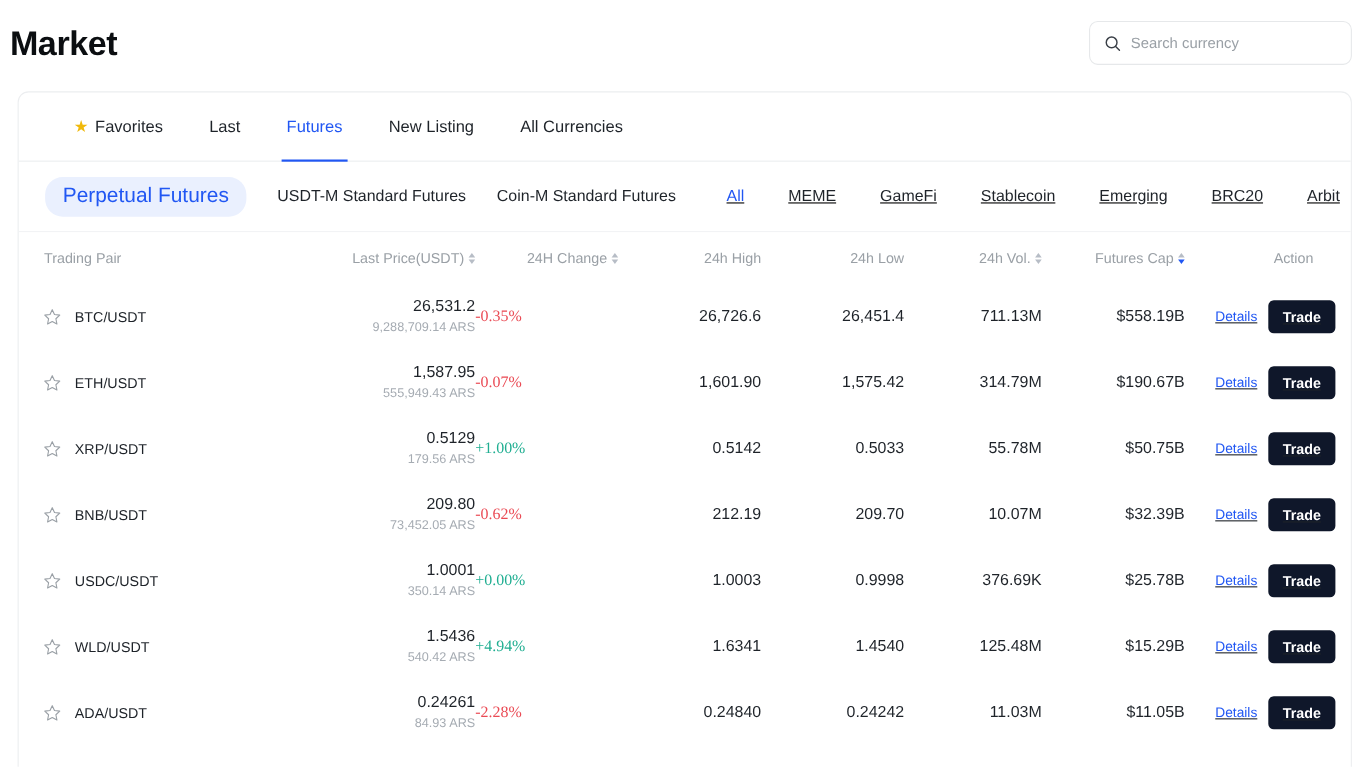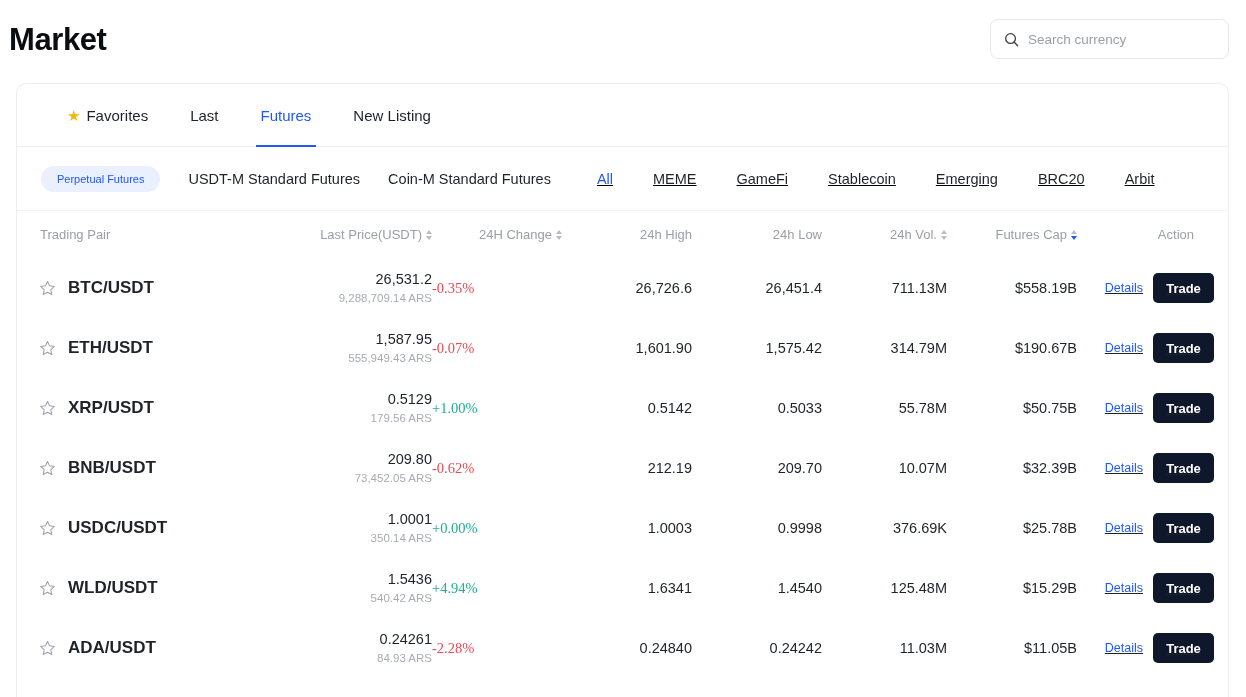--- a/index.html
+++ b/index.html
@@ -108,21 +108,21 @@
   .subtabs {
     height: 64px;
     display: flex;
     align-items: center;
     padding-left: 24px;
     border-bottom: 1px solid #f2f3f5;
     white-space: nowrap;
     overflow: hidden;
   }
   .pill {
-    font-size: 11px;
+    font-size: 19px;
     color: #1e2329;
     padding: 7px 16px;
     border-radius: 16px;
     cursor: pointer;
     white-space: nowrap;
   }
   .pill.active {
     background: #eaf0fe;
     color: #2157f3;
   }
@@ -195,21 +195,21 @@
     color: #1e2329;
   }
 
   .pair-cell {
     display: flex;
     align-items: center;
     gap: 12px;
     padding-left: 22px;
   }
   .star-outline { flex: none; cursor: pointer; display: block; }
-  .pair-name { font-size: 17px; color: #1e2329; font-weight: bold; }
+  .pair-name { font-size: 13px; color: #1e2329; }
 
   .price-cell { text-align: right; line-height: 1.15; }
   .price-main { font-size: 14.5px; color: #1e2329; }
   .price-sub { font-size: 11.5px; color: #a6acb3; margin-top: 4px; }
 
   .num { text-align: right; font-size: 14.5px; color: #1e2329; }
   .chg { text-align: left; font-size: 14.5px; font-family: Liberation Serif, serif; }
   .chg.up { color: #1fae91; }
   .chg.down { color: #ea4a54; }
 
@@ -267,20 +267,23 @@
       </div>
       <div class="tab">
         <span>Last</span>
       </div>
       <div class="tab active">
         <span>Futures</span>
       </div>
       <div class="tab">
         <span>New Listing</span>
       </div>
+      <div class="tab">
+        <span>All Currencies</span>
+      </div>
     </div>
 
     <div class="subtabs">
       <div class="pill active">Perpetual Futures</div>
       <div class="subtab-plain">USDT-M Standard Futures</div>
       <div class="subtab-plain">Coin-M Standard Futures</div>
 
       <div class="cats">
         <div class="cat active">All</div>
         <div class="cat">MEME</div>

